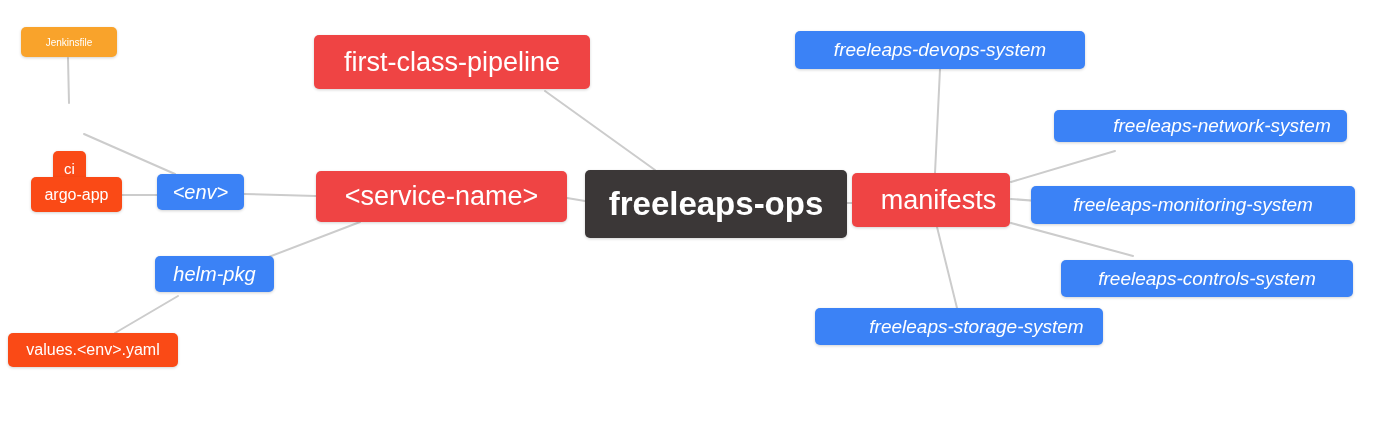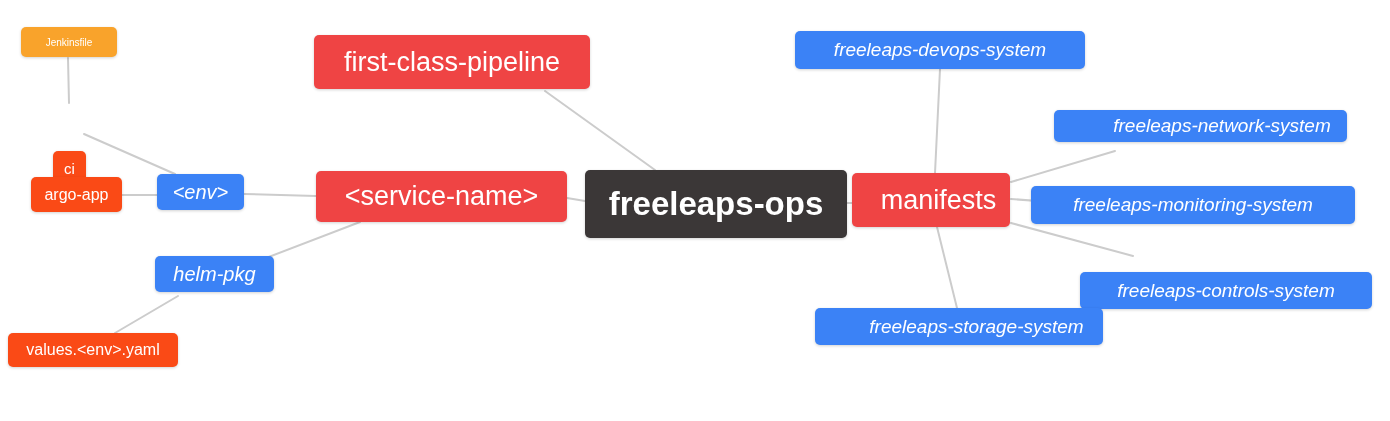--- a/index.html
+++ b/index.html
@@ -54,21 +54,21 @@
   .n-values      { left: 8px;   top: 333px; width: 170px; height: 34px; font-size: 16px; }
   .n-fcp         { left: 314px; top: 35px;  width: 276px; height: 54px; font-size: 27px; }
   .n-service     { left: 316px; top: 171px; width: 251px; height: 51px; font-size: 27px; }
   
   .n-root        { left: 585px; top: 170px; width: 262px; height: 68px; font-size: 33px; }
   
   .n-manifests   { left: 852px;  top: 173px; width: 158px; height: 54px; font-size: 27px; padding-left: 15px; }
   .n-devops      { left: 795px;  top: 31px;  width: 290px; height: 38px; font-size: 19px; }
   .n-network     { left: 1054px; top: 110px; width: 293px; height: 32px; font-size: 19px; padding-left: 43px; }
   .n-monitoring  { left: 1031px; top: 186px; width: 324px; height: 38px; font-size: 19px; }
-  .n-controls    { left: 1061px; top: 272px; width: 292px; height: 37px; font-size: 19px; margin-left: 19px; }
+  .n-controls    { left: 1061px; top: 260px; width: 292px; height: 37px; font-size: 19px; }
   .n-storage     { left: 815px;  top: 308px; width: 288px; height: 37px; font-size: 19px; padding-left: 35px; }
 </style>
 </head>
 <body>
 
 <div class="stage">
 
   <svg class="edges" viewBox="0 0 1390 421" xmlns="http://www.w3.org/2000/svg">
     <line x1="68" y1="58" x2="69" y2="103"></line>
     <line x1="84" y1="134" x2="175" y2="174"></line>

